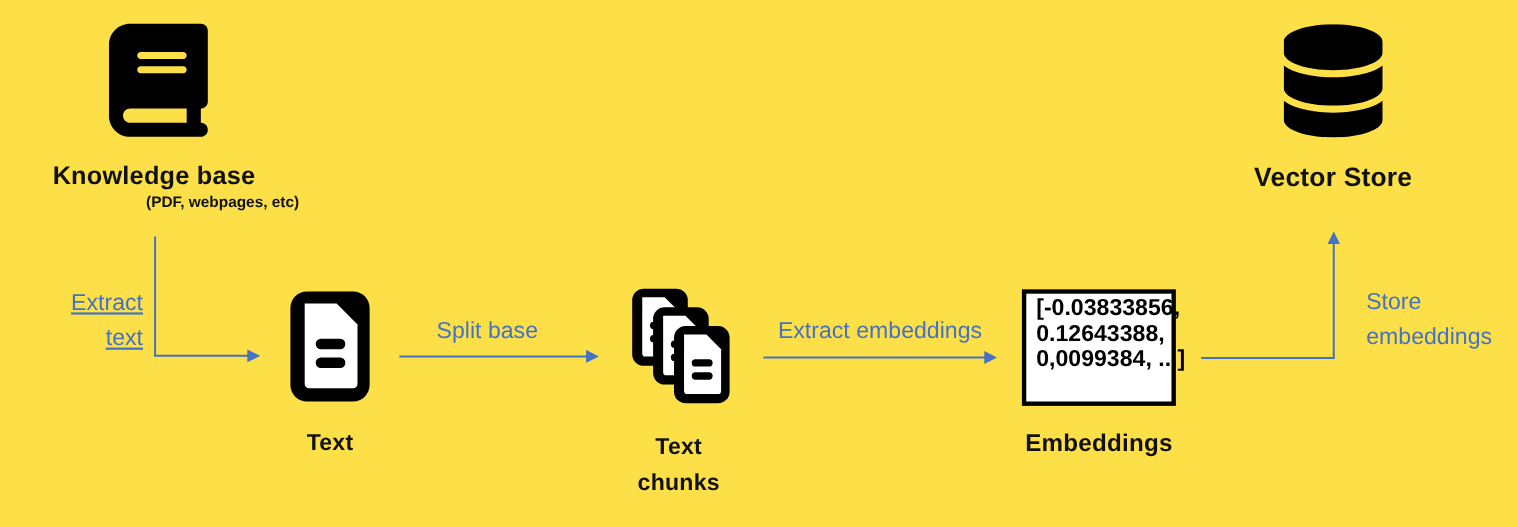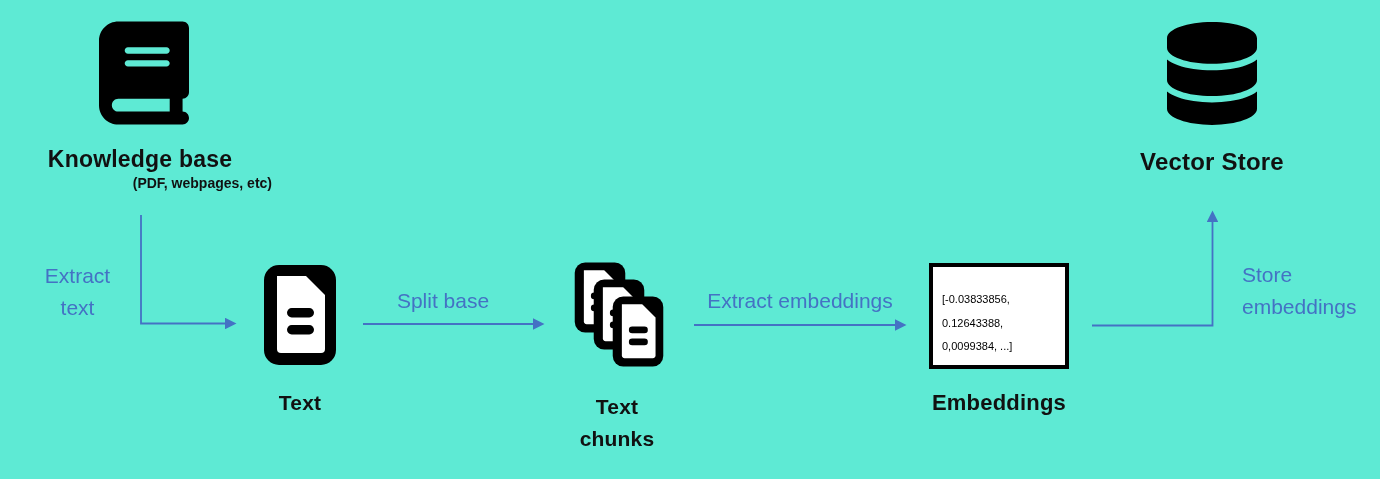--- a/index.html
+++ b/index.html
@@ -3,21 +3,21 @@
 <meta charset="utf-8">
 <style>
   :root { --accent: #4472C4; --ink: #000000; }
   * { margin: 0; padding: 0; box-sizing: border-box; }
   html, body { background: #ffffff; }
   body { font-family: "Liberation Sans", sans-serif; }
   .canvas {
     position: relative;
     width: 1380px;
     height: 479px;
-    background: #5eead4;
+    background: #fde047;
     overflow: hidden;
   }
   .abs { position: absolute; }
   .node-label {
     font-weight: bold;
     color: #111;
     font-size: 21px;
     text-align: center;
     letter-spacing: 0.2px;
   }
@@ -27,30 +27,31 @@
     color: #111;
     font-size: 14px;
     text-align: right;
   }
   .edge-label {
     color: var(--accent);
     font-size: 21px;
     line-height: 32px;
   }
   .edge-center { text-align: center; }
-  .edge-right  { text-align: center; }
+  .edge-right  { text-align: right; text-decoration: underline; }
   .edge-left   { text-align: left; }
   .emb-box {
     border: 4px solid var(--ink);
     background: #fff;
-    padding: 21px 4px 0 9px;
-    font-size: 11px;
+    padding: 1px 4px 0 9px;
+    font-size: 21px;
     line-height: 23.5px;
     color: #000;
     white-space: nowrap;
+    font-weight: bold;
   }
   svg.arrows { color: var(--accent); }
   .doc { position: absolute; }
 </style>
 </head>
 <body>
 
 <div class="canvas">
 
   <svg class="arrows abs" style="left:0; top:0;" width="1380" height="479" viewBox="0 0 1380 479">

